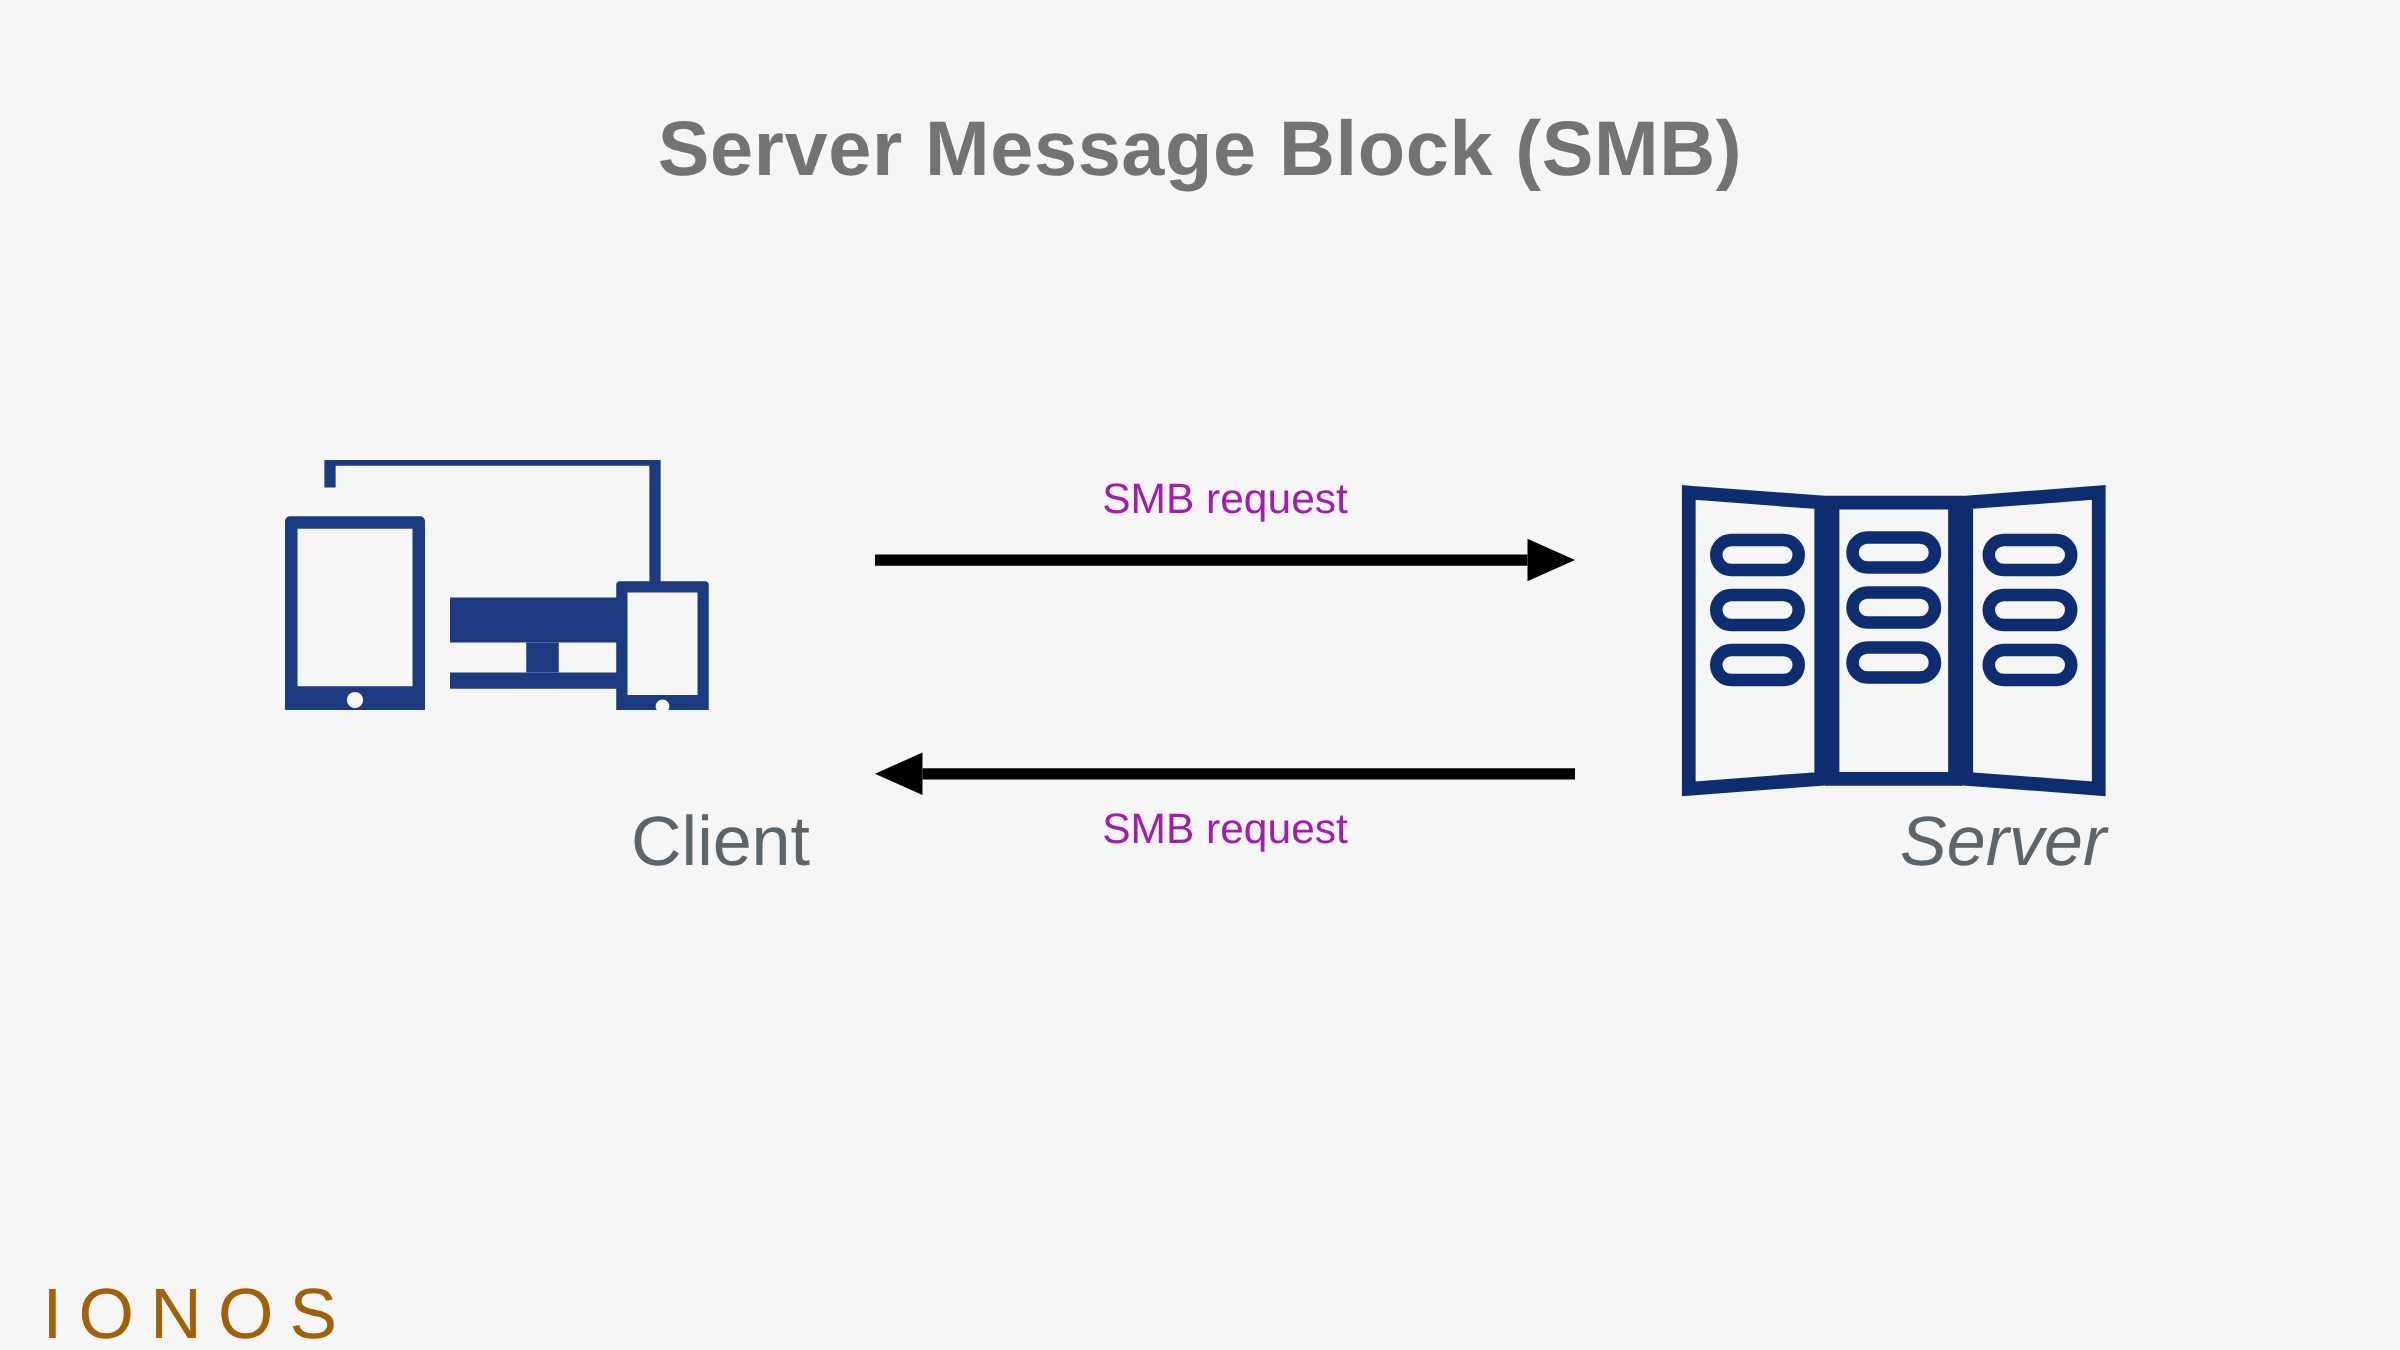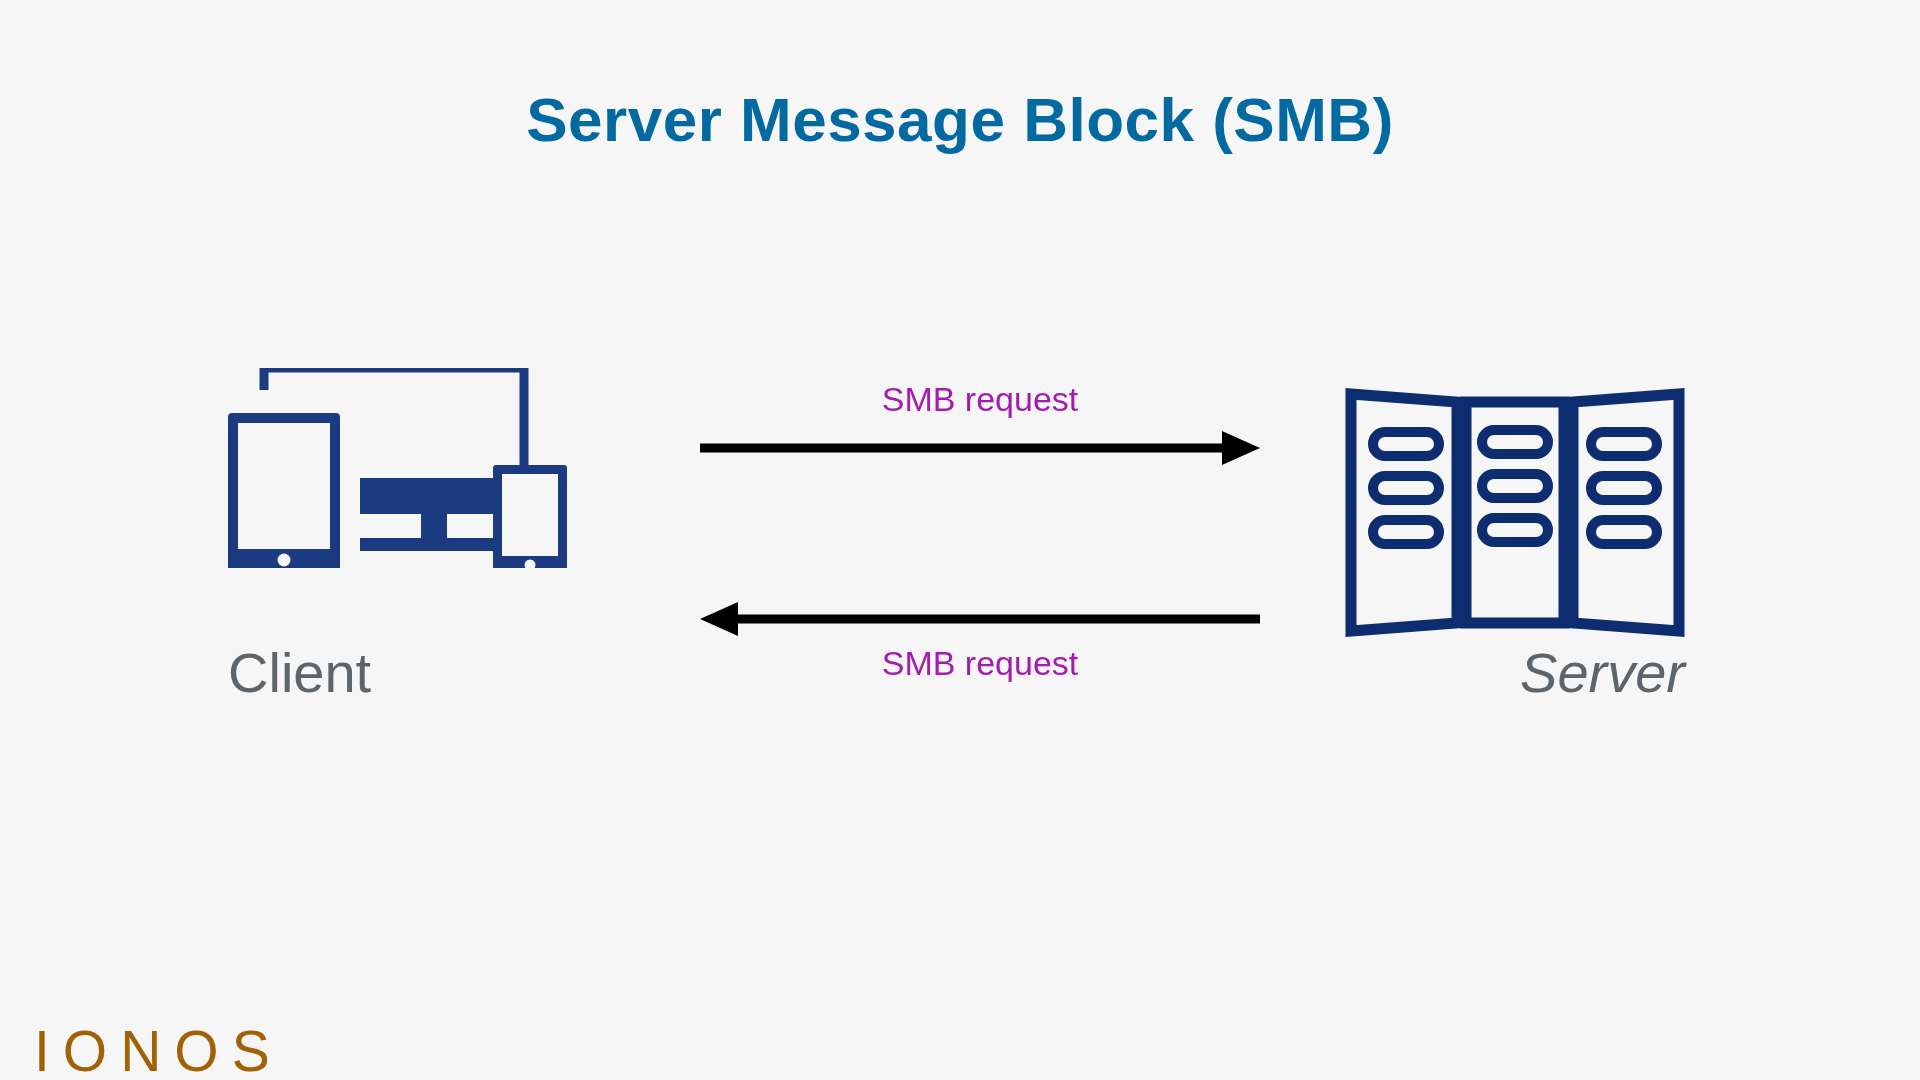--- a/index.html
+++ b/index.html
@@ -23,21 +23,21 @@
 
   
   .title {
     position: absolute;
     top: 84px;
     left: 0;
     width: 1920px;
     text-align: center;
     font-size: 62px;
     font-weight: bold;
-    color: #0369a1;
+    color: #737373;
     letter-spacing: 0.5px;
     white-space: nowrap;
   }
 
   
   .stage {
     position: absolute;
     left: 0;
     top: 0;
     width: 1920px;
@@ -51,21 +51,21 @@
     top: 368px;
     width: 420px;
     height: 200px;
   }
 
   .client-label {
     position: absolute;
     left: 228px;
     top: 640px;
     width: 420px;
-    text-align: left;
+    text-align: right;
     font-size: 56px;
     color: #5d646a;
     white-space: nowrap;
   }
 
   
   .server-group {
     position: absolute;
     left: 1345px;
     top: 380px;

